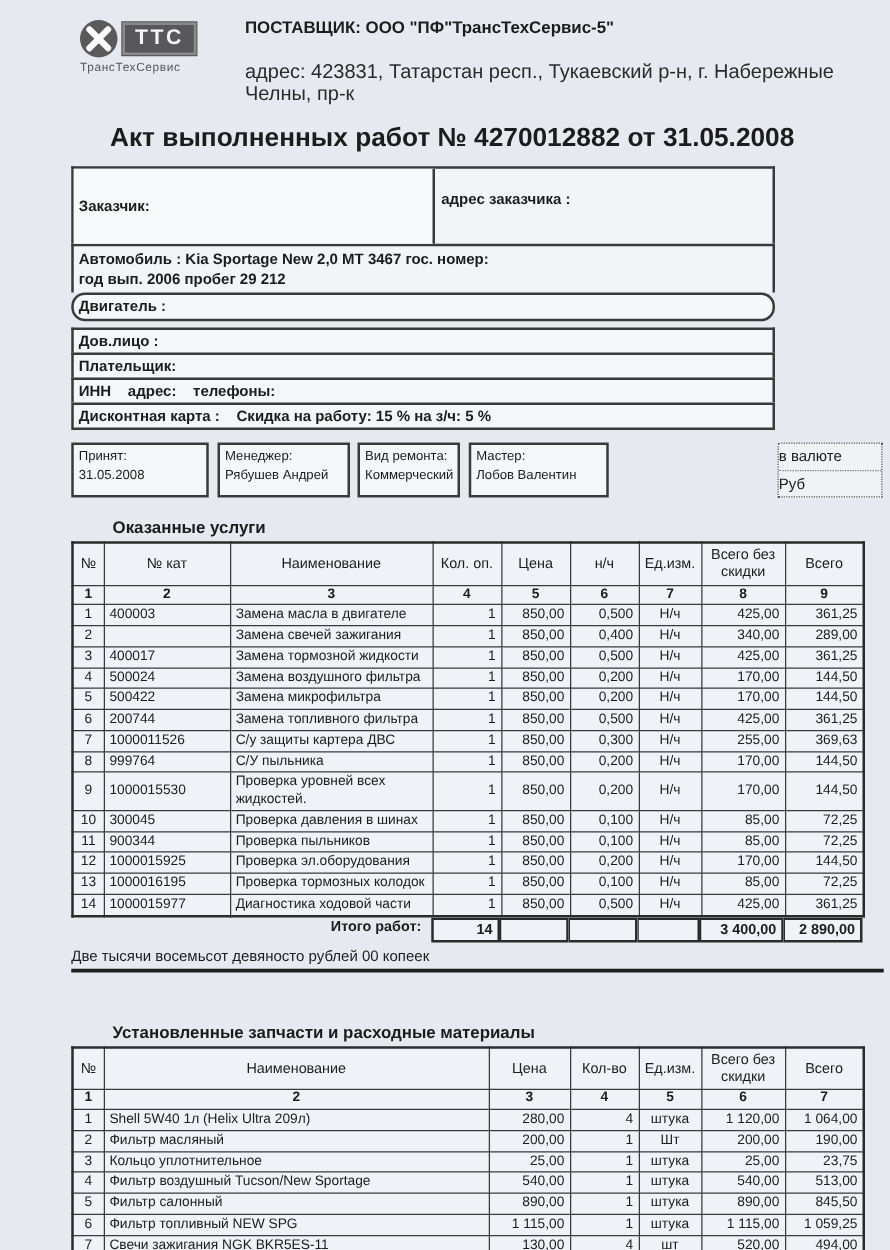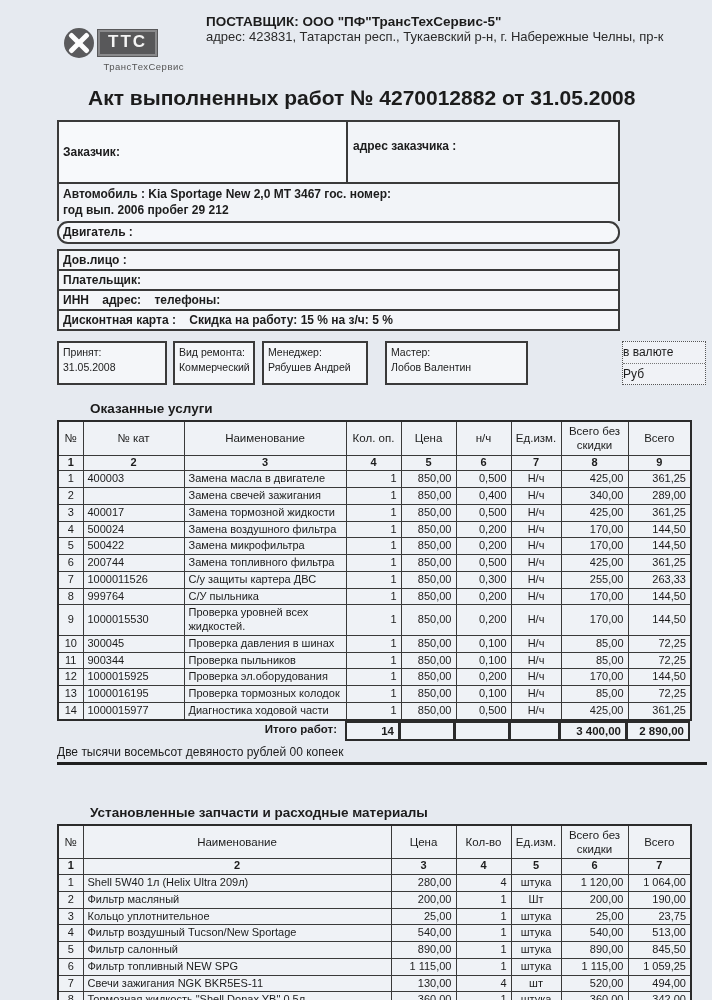--- a/index.html
+++ b/index.html
@@ -8,41 +8,41 @@
     background:#e6eaf0;
     font-family:"Liberation Sans","DejaVu Sans",sans-serif;
     color:#1c1c1c;
     position:relative;
     overflow:hidden;
   }
   .page{position:absolute;inset:0;}
 
   
   .top{display:flex;align-items:flex-start;padding:12px 0 0 64px;}
-  .logo{width:120px;margin-top:16px;text-align:right;}
+  .logo{width:120px;margin-top:4px;}
   .logo-row{display:flex;align-items:center;gap:4px;}
   .logo-circle{
     width:30px;height:30px;border-radius:50%;
     background:#5a5a5c;position:relative;flex:0 0 auto;
   }
   .logo-circle::before,.logo-circle::after{
     content:"";position:absolute;left:50%;top:50%;
     width:26px;height:5px;background:#fdfdfd;border-radius:2px;
   }
   .logo-circle::before{transform:translate(-50%,-50%) rotate(45deg);}
   .logo-circle::after{transform:translate(-50%,-50%) rotate(-45deg);}
   .logo-tts{
     background:#58585a;color:#f4f4f4;font-weight:bold;font-size:17px;
     padding:1px 8px 3px;border:2px solid #8a8a8c;outline:1px solid #58585a;
     letter-spacing:2px;line-height:1.1;
   }
   .logo-caption{font-size:9.5px;color:#555;margin-top:3px;letter-spacing:.5px;white-space:nowrap;}
   .supplier{margin-left:22px;padding-top:2px;}
   .supplier-name{font-size:13.5px;font-weight:bold;}
-  .supplier-addr{font-size:13px;margin-top:0;color:#2a2a2a;}
+  .supplier-addr{font-size:16px;margin-top:20px;color:#2a2a2a;}
   .doc-title{font-size:21px;font-weight:bold;margin:14px 0 0 88px;}
 
   
   .info{margin:10px 0 0 57px;width:563px;font-size:12px;font-weight:bold;}
   .ibox{border:2px solid #3a3a3a;background:#f2f4f8;box-sizing:border-box;}
   .split{display:flex;height:62px;border-bottom:none;}
   .split .left{flex:0 0 283px;border-right:2px solid #3a3a3a;display:flex;align-items:center;padding-left:4px;background:#f7f9fb;}
   .split .right{flex:1;padding:17px 0 0 5px;}
   .car{border-bottom:none;padding:2px 4px 3px;line-height:1.35;background:#f2f4f8;}
   .engine{padding:2px 4px 3px;background:#f5f7fa;border-radius:11px;}
@@ -52,21 +52,21 @@
   .pre{white-space:pre;}
 
   
   .status{margin:10px 0 0 57px;width:649px;display:flex;align-items:stretch;}
   .sbox{border:2px solid #3a3a3a;background:#f4f6f9;font-size:10.5px;
         padding:2px 4px;box-sizing:border-box;line-height:1.35;}
   .sbox .v{font-weight:normal;}
   .sb1{width:110px;}
   .sb2{width:82px;margin-left:6px;}
   .sb3{width:106px;margin-left:7px;}
-  .sb4{width:143px;margin-left:17px;}
+  .sb4{width:112px;margin-left:7px;}
   .sb-work{width:85px;margin-left:9px;display:flex;align-items:center;justify-content:center;
            font-size:13px;}
   .sb-cur{width:84px;margin-left:auto;border:1px dotted #555;background:#f0f2f6;
           display:flex;flex-direction:column;font-size:12px;font-weight:normal;padding:0;}
   .sb-cur .c1{padding:2px 0;border-bottom:1px dotted #777;}
   .sb-cur .c2{padding:2px 0;}
 
   
   .sect-title{font-weight:bold;font-size:13.5px;margin:16px 0 4px 90px;}
   table{border-collapse:collapse;margin-left:57px;table-layout:fixed;width:633px;
@@ -123,27 +123,27 @@
       <div class="irow pre">ИНН    адрес:    телефоны:</div>
       <div class="irow pre">Дисконтная карта :    Скидка на работу: 15 % на з/ч: 5 %</div>
     </div>
   </div>
 
   <div class="status">
     <div class="sbox sb1">
       <div>Принят:</div>
       <div class="v">31.05.2008</div>
     </div>
+    <div class="sbox sb3">
+      <div>Менеджер:</div>
+      <div class="v">Рябушев Андрей</div>
+    </div>
     <div class="sbox sb2">
       <div>Вид ремонта:</div>
       <div class="v">Коммерческий</div>
-    </div>
-    <div class="sbox sb3">
-      <div>Менеджер:</div>
-      <div class="v">Рябушев Андрей</div>
     </div>
     <div class="sbox sb4">
       <div>Мастер:</div>
       <div class="v">Лобов Валентин</div>
     </div>
     <div class="sbox sb-cur">
       <div class="c1">в валюте</div>
       <div class="c2">Руб</div>
     </div>
   </div>
@@ -254,21 +254,21 @@
         </tr>
         <tr>
           <td class="c">7</td>
           <td class="l">1000011526</td>
           <td class="l">С/у защиты картера ДВС</td>
           <td class="r">1</td>
           <td class="r">850,00</td>
           <td class="r">0,300</td>
           <td class="c">Н/ч</td>
           <td class="r">255,00</td>
-          <td class="r">263,33</td>
+          <td class="r">369,63</td>
         </tr>
         <tr>
           <td class="c">8</td>
           <td class="l">999764</td>
           <td class="l">С/У пыльника</td>
           <td class="r">1</td>
           <td class="r">850,00</td>
           <td class="r">0,200</td>
           <td class="c">Н/ч</td>
           <td class="r">170,00</td>

